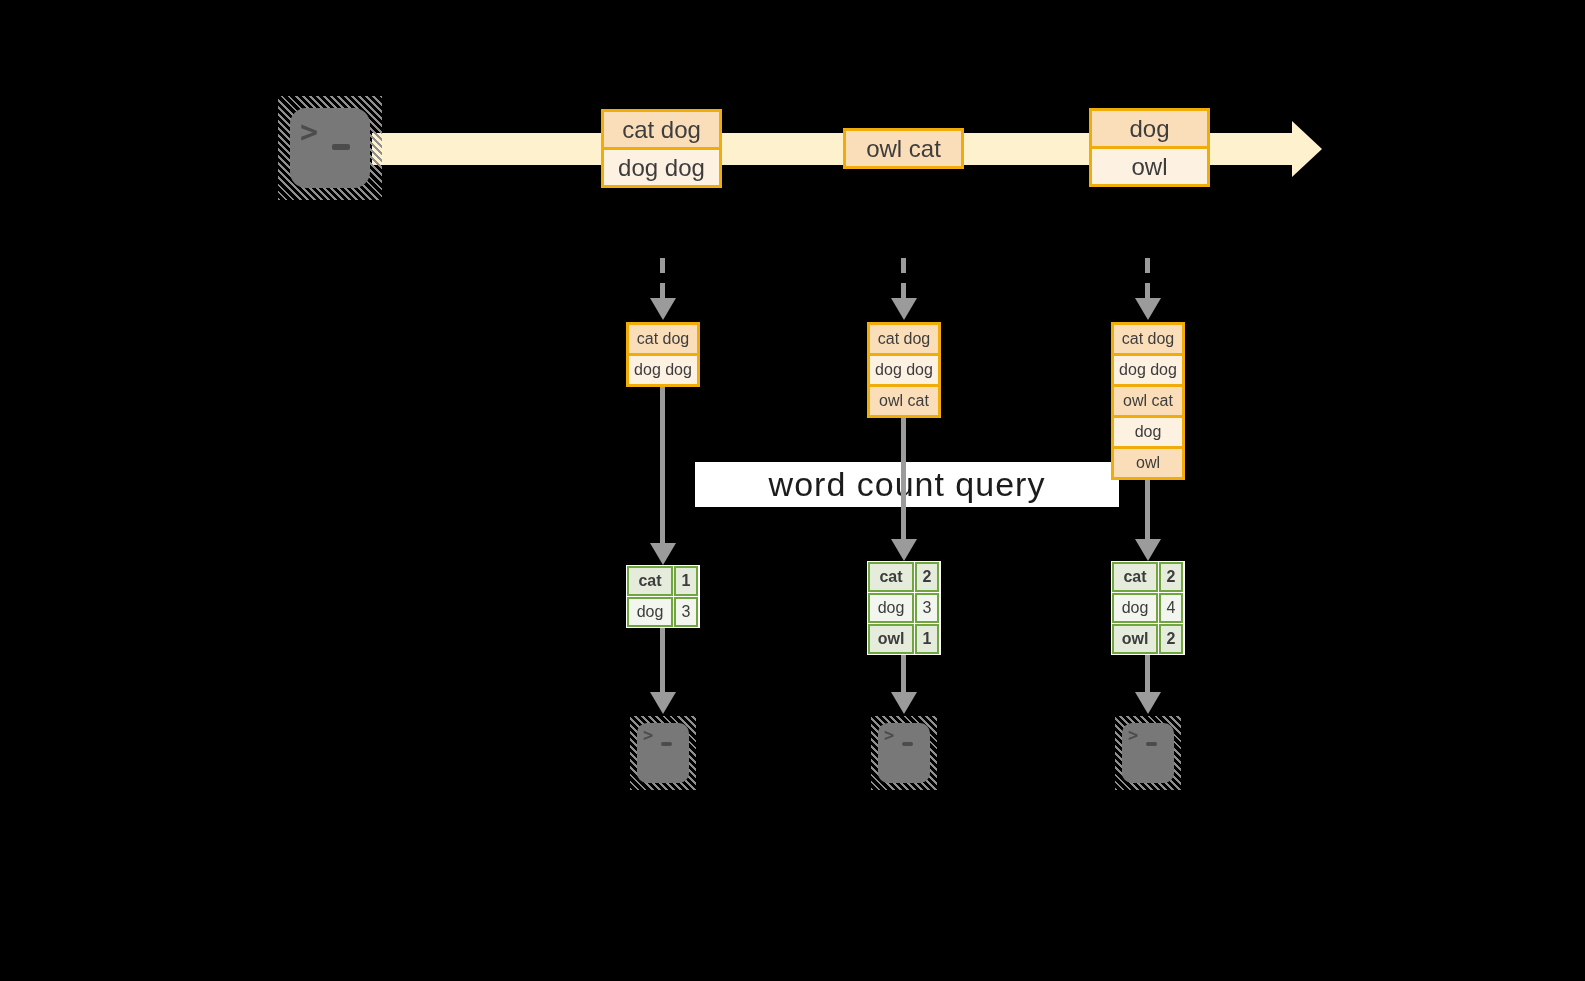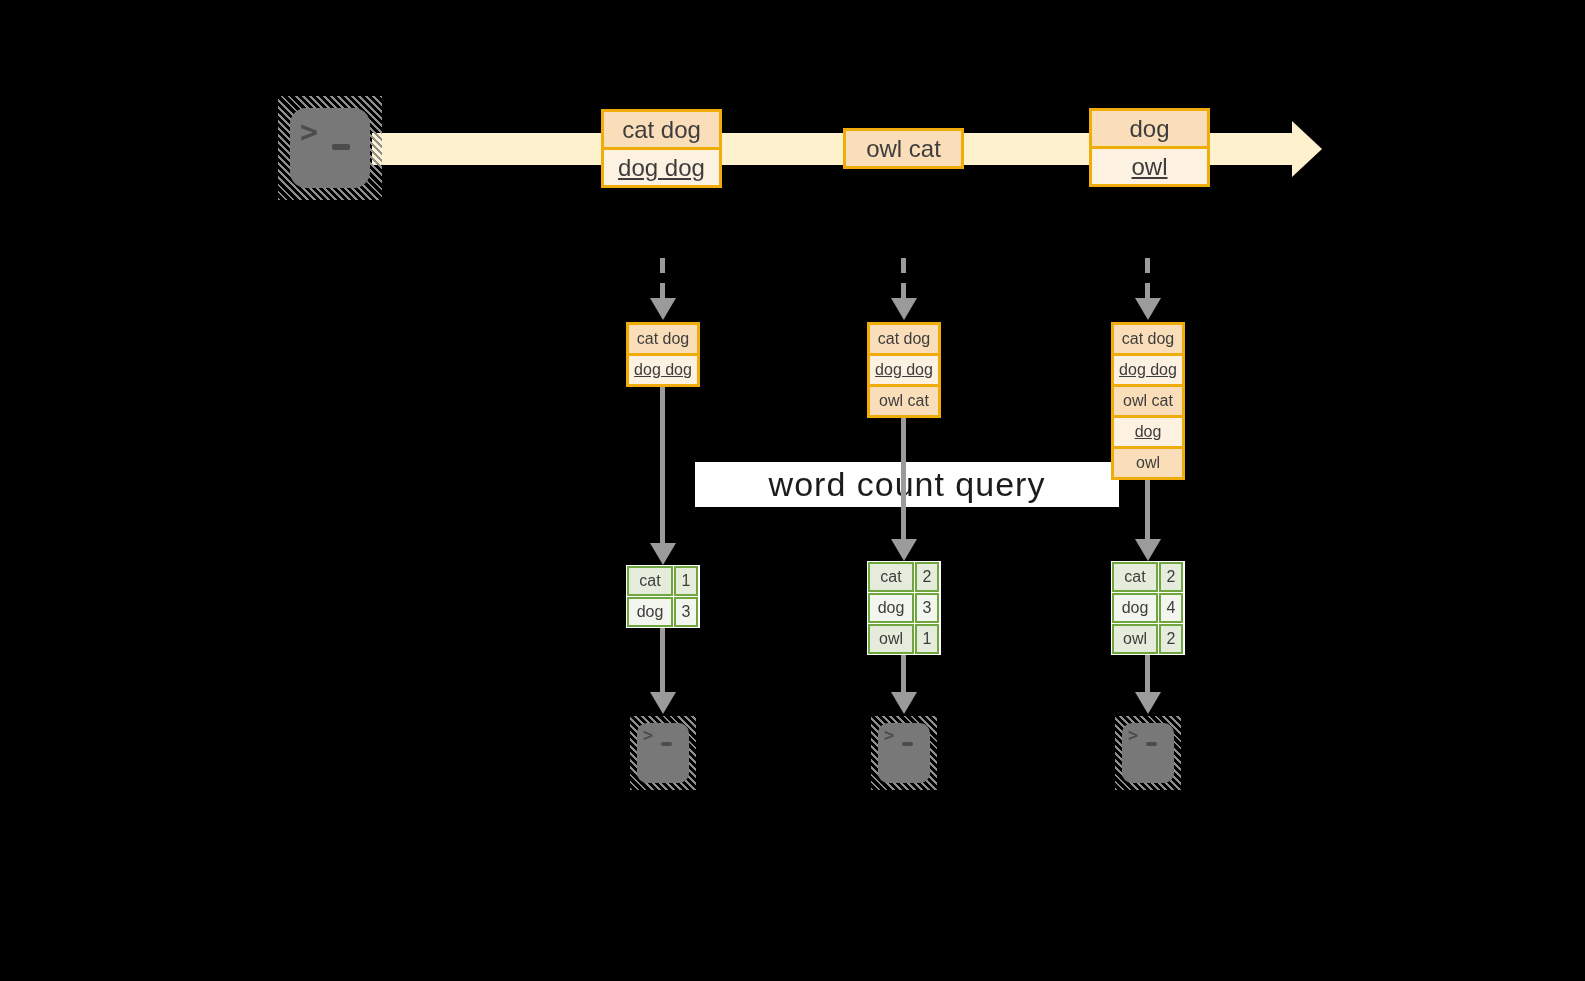--- a/index.html
+++ b/index.html
@@ -34,21 +34,21 @@
   .term-out .tchev{left:6px;top:2px;font-size:17px;}
   .term-out .tbar{left:24px;top:19px;width:11px;height:4px;}
 
   
   .ebox{position:absolute;z-index:2;border:3px solid var(--amber);background:var(--amber);box-sizing:border-box;}
   .g1{left:601px;top:109px;width:121px;}
   .g2{left:843px;top:128px;width:121px;}
   .g3{left:1089px;top:108px;width:121px;}
   .erow{height:35px;line-height:35px;text-align:center;font-size:24px;}
   .erow + .erow{border-top:3px solid var(--amber);}
-  .dark{background:var(--peach_dark);} .light{background:var(--peach_light);text-decoration:underline;}
+  .dark{background:var(--peach_dark);} .light{background:var(--peach_light);}
 
   
   .vdash{position:absolute;width:5px;height:40px;top:258px;z-index:5;
          background:repeating-linear-gradient(to bottom,var(--gray) 0 15px,transparent 15px 25px);}
   .d1{left:660px;} .d2{left:901px;} .d3{left:1145px;}
   .ahead{position:absolute;width:0;height:0;z-index:5;
          border-left:13px solid transparent;border-right:13px solid transparent;
          border-top:22px solid var(--gray);}
   .a1-1{left:650px;top:298px;} .a2-1{left:891px;top:298px;} .a3-1{left:1135px;top:298px;}
   .a1-2{left:650px;top:543px;} .a2-2{left:891px;top:539px;} .a3-2{left:1135px;top:539px;}
@@ -75,21 +75,21 @@
          display:flex;align-items:center;justify-content:center;}
   .query span{position:relative;z-index:7;font-size:34px;font-weight:300;color:var(--query_ink);
               letter-spacing:1px;}
 
   
   .wtable{position:absolute;width:74px;z-index:6;background:#ffffff;padding:1px;box-sizing:border-box;
           display:grid;grid-template-columns:46px 24px;gap:1px;}
   .w1{left:626px;top:565px;} .w2{left:867px;top:561px;} .w3{left:1111px;top:561px;}
   .cell{box-sizing:border-box;height:30px;border:2px solid var(--green);
         line-height:26px;text-align:center;font-size:16px;}
-  .gdark{background:var(--green_dark);} .glight{background:var(--green_light);}
+  .gdark{background:var(--green_dark);font-weight:bold;} .glight{background:var(--green_light);}
 </style>
 </head>
 <body>
 
 <div class="canvas">
 
   <div class="band"></div>
   <div class="band-head"></div>
 
   <div class="term term-src">

